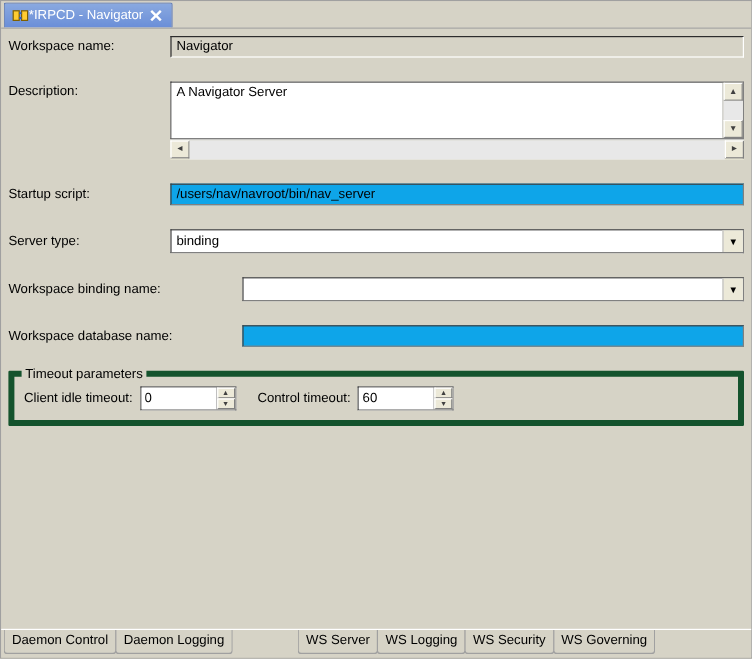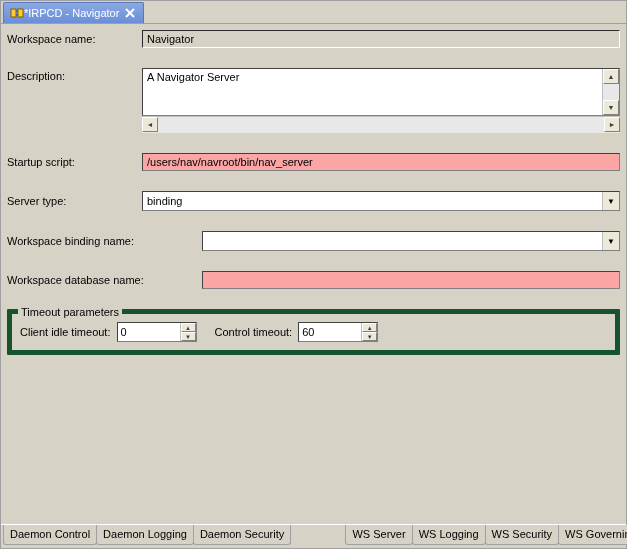--- a/index.html
+++ b/index.html
@@ -79,21 +79,21 @@
     padding: 3px 0;
   }
   .label-wide {
     width: 195px;
     color: #000;
     padding: 3px 0;
   }
   .input-flat {
     flex: 1;
     height: 18px;
-    background: #fca5a5;
+    background: #0ea5e9;
     border: 1px solid #808080;
     border-top-color: #404040;
     border-left-color: #404040;
     padding: 1px 4px;
     font-family: Tahoma, Arial, sans-serif;
     font-size: 11px;
     box-sizing: border-box;
   }
   .readonly {
     background: #d6d3c6;
@@ -374,21 +374,20 @@
           </div>
         </div>
       </div>
     </div>
 
   </div>
 
   <div class="tabstrip-bottom" id="bottom-tabs">
       <div class="btab">Daemon Control</div>
       <div class="btab">Daemon Logging</div>
-      <div class="btab">Daemon Security</div>
       <div class="btab active">WS Info.</div>
       <div class="btab">WS Server</div>
       <div class="btab">WS Logging</div>
       <div class="btab">WS Security</div>
       <div class="btab">WS Governing</div>
     </div>
 
 </div>
 
 </body></html>

